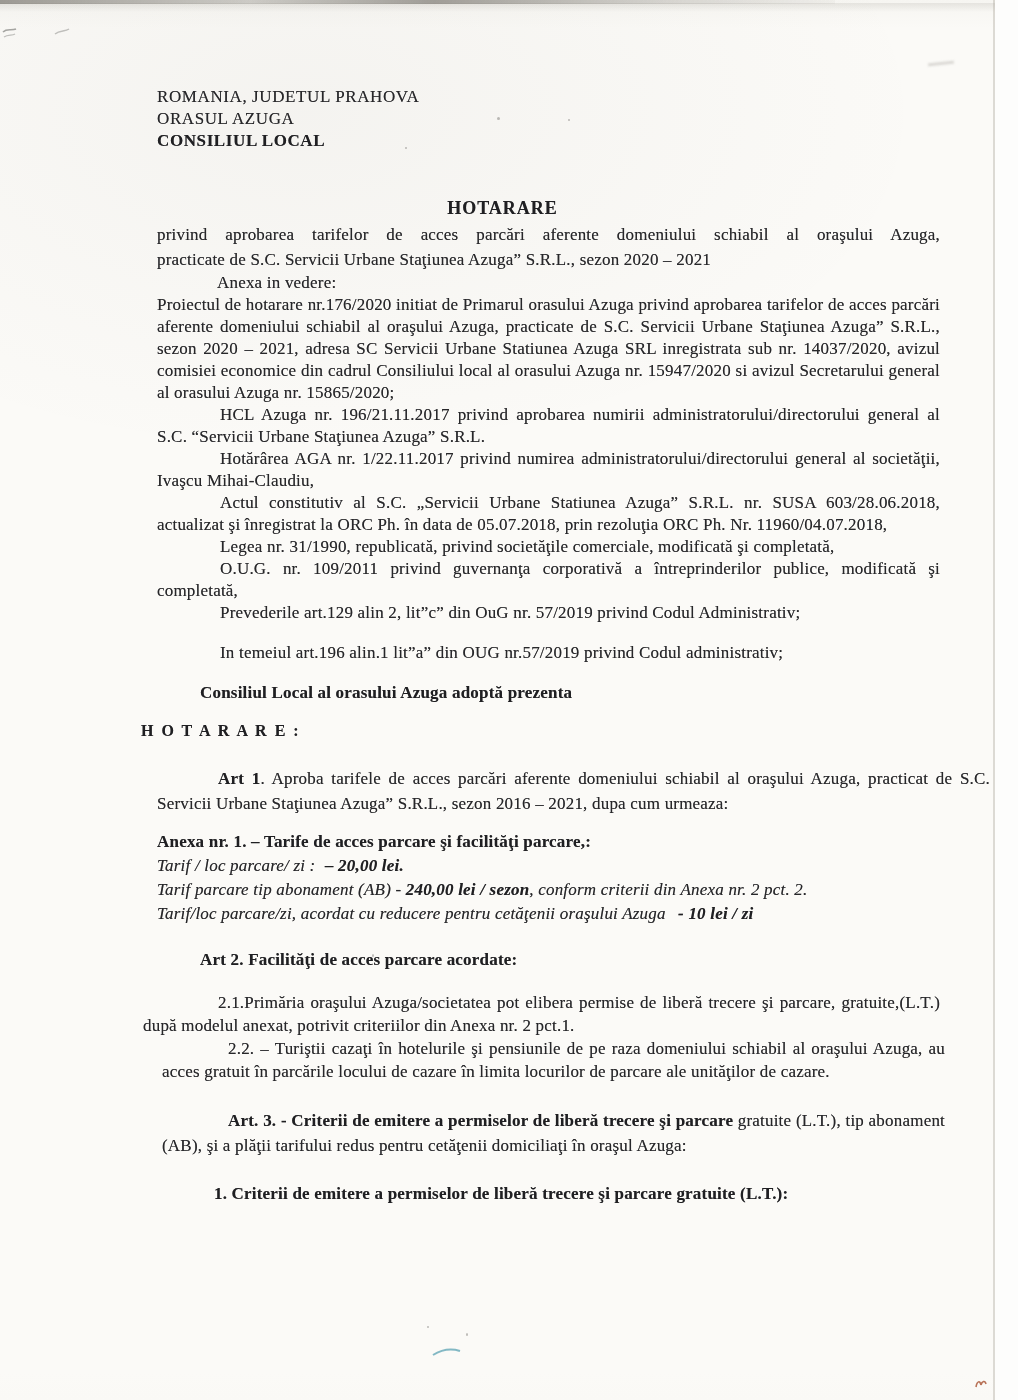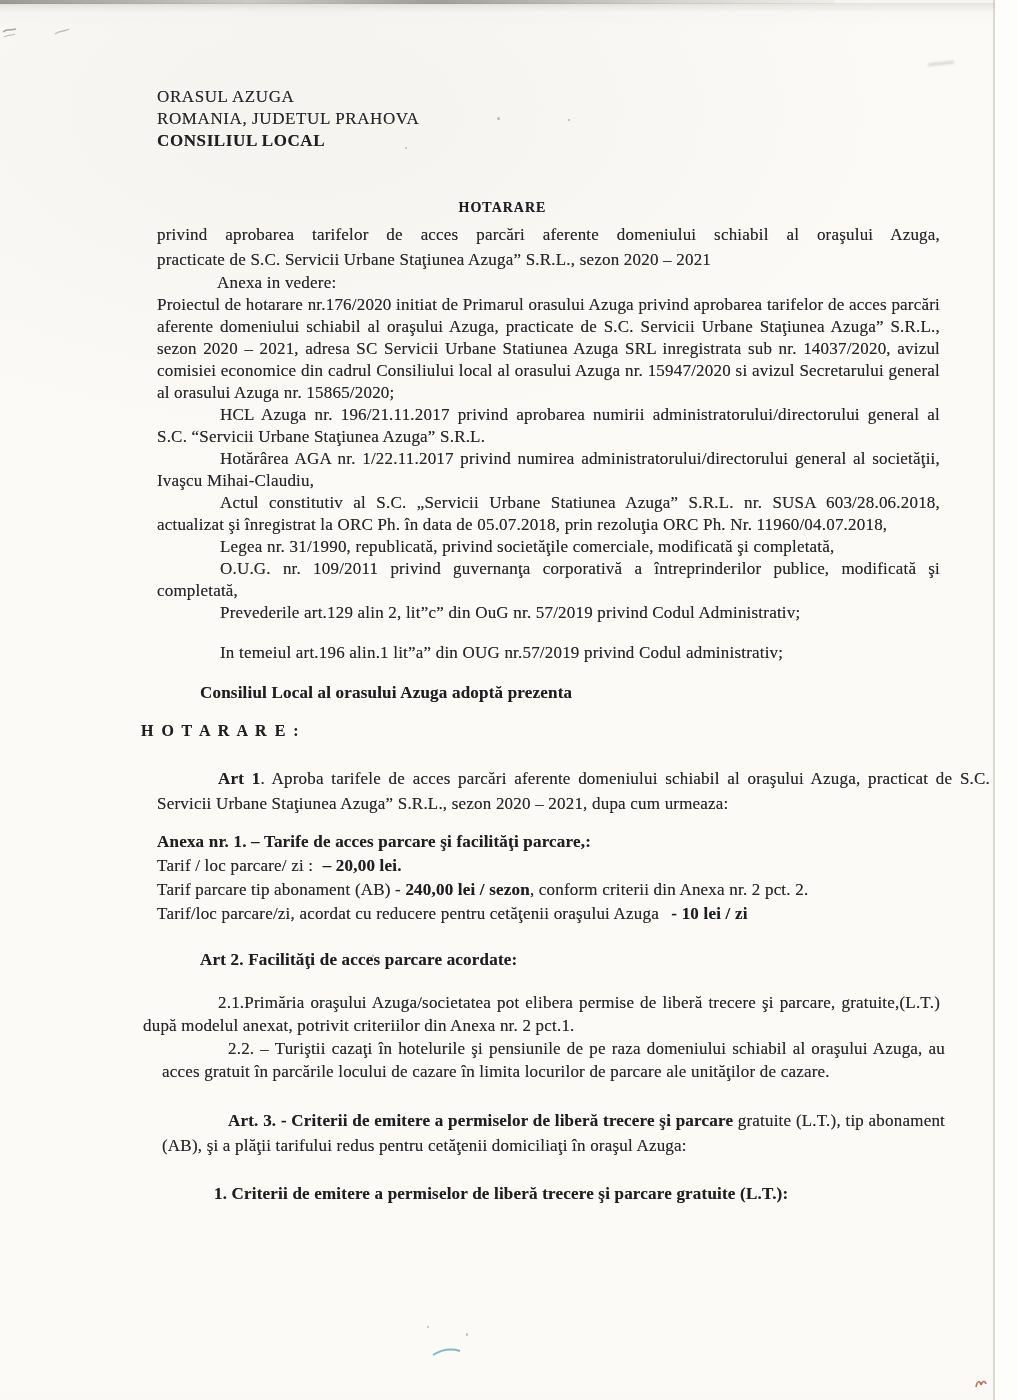--- a/index.html
+++ b/index.html
@@ -26,34 +26,34 @@
     background:rgba(170,165,156,.38);filter:blur(.3px);}
   .speck{position:absolute;border-radius:50%;background:rgba(110,108,104,.45);}
   .smudge{position:absolute;background:rgba(150,147,140,.32);filter:blur(1px);}
   .mark-svg{position:absolute;}
   
   .content{position:absolute;left:157px;top:86px;width:783px;
     font-size:17px;letter-spacing:.2px;
     text-shadow:0 0 .6px rgba(45,45,48,.55);}
   .hdr{line-height:22px;letter-spacing:.6px;}
   .hdr-bold{font-weight:700;color:#202023;}
-  .doc-title{font-weight:700;font-size:14px;line-height:20px;letter-spacing:1px;
+  .doc-title{font-weight:700;font-size:18px;line-height:20px;letter-spacing:1px;
     text-align:center;position:relative;left:-46px;margin:46px 0 4px 0;color:#1f1f22;}
   .subtitle1{line-height:25px;text-align:justify;text-align-last:justify;}
   .subtitle2{line-height:25px;}
   .avand{margin-top:62px;text-indent:60px;line-height:22px;}
   .para{line-height:22px;text-align:justify;margin:0;}
   .ind{text-indent:63px;}
   .sp-after{margin-bottom:18px;}
   .adopta{font-weight:700;color:#1f1f22;margin:0 0 16px 43px;line-height:22px;}
   .decision{font-weight:700;font-size:16px;line-height:22px;letter-spacing:2px;
     text-align:left;position:relative;left:-16px;margin:0 0 24px 0;color:#1f1f22;}
   .art1{width:833px;line-height:25px;text-align:justify;text-indent:61px;margin-bottom:14px;}
   .anexa-h{font-weight:700;color:#1f1f22;line-height:24px;}
-  .anexa-line{line-height:24px;}
+  .anexa-line{line-height:24px;font-style:italic;}
   .anexa-block{margin-bottom:22px;}
   .b{font-weight:700;color:#1f1f22;}
   .art2-h{font-weight:700;color:#1f1f22;margin:0 0 20px 43px;line-height:23px;}
   .p21{line-height:23px;text-align:justify;margin-left:-14px;text-indent:75px;width:797px;}
   .p22{line-height:23px;text-align:justify;margin-left:5px;text-indent:66px;width:783px;margin-bottom:25px;}
   .art3{line-height:25px;text-align:justify;margin-left:5px;text-indent:66px;width:783px;margin-bottom:24px;}
   .item1{font-weight:700;color:#1f1f22;margin-left:57px;line-height:23px;}
 </style>
 </head>
 <body>
@@ -83,42 +83,42 @@
 
   <svg class="mark-svg" style="left:432px;top:1347px;" width="30" height="12" viewBox="0 0 30 12">
     <path d="M1 8 C 9 3, 18 1, 28 4" stroke="#4f9bae" stroke-width="2" fill="none" opacity=".7"></path>
   </svg>
   <svg class="mark-svg" style="left:974px;top:1377px;" width="14" height="14" viewBox="0 0 14 14">
     <path d="M2 10 C 3 4, 6 3, 7 8 M7 8 C 8 4, 11 3, 12 7" stroke="#a85030" stroke-width="1.6" fill="none" opacity=".8"></path>
   </svg>
 
   <div class="content">
 
+    <div class="hdr">ROMANIA, JUDETUL PRAHOVA</div>
     <div class="hdr">ORASUL AZUGA</div>
-    <div class="hdr">ROMANIA, JUDETUL PRAHOVA</div>
     <div class="hdr hdr-bold">CONSILIUL LOCAL</div>
 
     <div class="doc-title">HOTARARE</div>
     <div class="subtitle1">privind aprobarea tarifelor de acces parcări aferente domeniului schiabil al oraşului Azuga,</div>
     <div class="subtitle2">practicate de S.C. Servicii Urbane Staţiunea Azuga” S.R.L., sezon 2020 – 2021</div>
 
     <p class="para avand">Anexa in vedere:</p>
     <p class="para">Proiectul de hotarare nr.176/2020 initiat de Primarul orasului Azuga privind aprobarea tarifelor de acces parcări aferente domeniului schiabil al oraşului Azuga, practicate de S.C. Servicii Urbane Staţiunea Azuga” S.R.L., sezon 2020 – 2021, adresa SC Servicii Urbane Statiunea Azuga SRL inregistrata sub nr. 14037/2020, avizul comisiei economice din cadrul Consiliului local al orasului Azuga nr. 15947/2020 si avizul Secretarului general al orasului Azuga nr. 15865/2020;</p>
     <p class="para ind">HCL Azuga nr. 196/21.11.2017 privind aprobarea numirii administratorului/directorului general al S.C. “Servicii Urbane Staţiunea Azuga” S.R.L.</p>
     <p class="para ind">Hotărârea AGA nr. 1/22.11.2017 privind numirea administratorului/directorului general al societăţii, Ivaşcu Mihai-Claudiu,</p>
     <p class="para ind">Actul constitutiv al S.C. „Servicii Urbane Statiunea Azuga” S.R.L. nr. SUSA 603/28.06.2018, actualizat şi înregistrat la ORC Ph. în data de 05.07.2018, prin rezoluţia ORC Ph. Nr. 11960/04.07.2018,</p>
     <p class="para ind">Legea nr. 31/1990, republicată, privind societăţile comerciale, modificată şi completată,</p>
     <p class="para ind">O.U.G. nr. 109/2011 privind guvernanţa corporativă a întreprinderilor publice, modificată şi completată,</p>
     <p class="para ind sp-after">Prevederile art.129 alin 2, lit”c” din OuG nr. 57/2019 privind Codul Administrativ;</p>
     <p class="para ind sp-after">In temeiul art.196 alin.1 lit”a” din OUG nr.57/2019 privind Codul administrativ;</p>
     <p class="adopta">Consiliul Local al orasului Azuga adoptă prezenta</p>
 
     <div class="decision">H O T A R A R E :</div>
 
-    <p class="para art1"><span class="b">Art 1</span><span>. Aproba tarifele de acces parcări aferente domeniului schiabil al oraşului Azuga, practicat de S.C. Servicii Urbane Staţiunea Azuga” S.R.L., sezon 2020 – 2021, dupa cum urmeaza:</span></p>
+    <p class="para art1"><span class="b">Art 1</span><span>. Aproba tarifele de acces parcări aferente domeniului schiabil al oraşului Azuga, practicat de S.C. Servicii Urbane Staţiunea Azuga” S.R.L., sezon 2016 – 2021, dupa cum urmeaza:</span></p>
 
     <div class="anexa-block">
       <div class="anexa-h">Anexa nr. 1. – Tarife de acces parcare şi facilităţi parcare,:</div>
       <div class="anexa-line"><span>Tarif / loc parcare/ zi : </span><span class="b" style="margin-left:5px;">– 20,00 lei.</span></div>
       <div class="anexa-line"><span>Tarif parcare tip abonament (AB) - </span><span class="b">240,00 lei / sezon</span><span>, conform criterii din Anexa nr. 2 pct. 2.</span></div>
       <div class="anexa-line"><span>Tarif/loc parcare/zi, acordat cu reducere pentru cetăţenii oraşului Azuga </span><span class="b" style="margin-left:8px;">- 10 lei / zi</span></div>
     </div>
 
     <div class="art2-h">Art 2. Facilităţi de acces parcare acordate:</div>
     <p class="para p21">2.1.Primăria oraşului Azuga/societatea pot elibera permise de liberă trecere şi parcare, gratuite,(L.T.) după modelul anexat, potrivit criteriilor din Anexa nr. 2 pct.1.</p>

